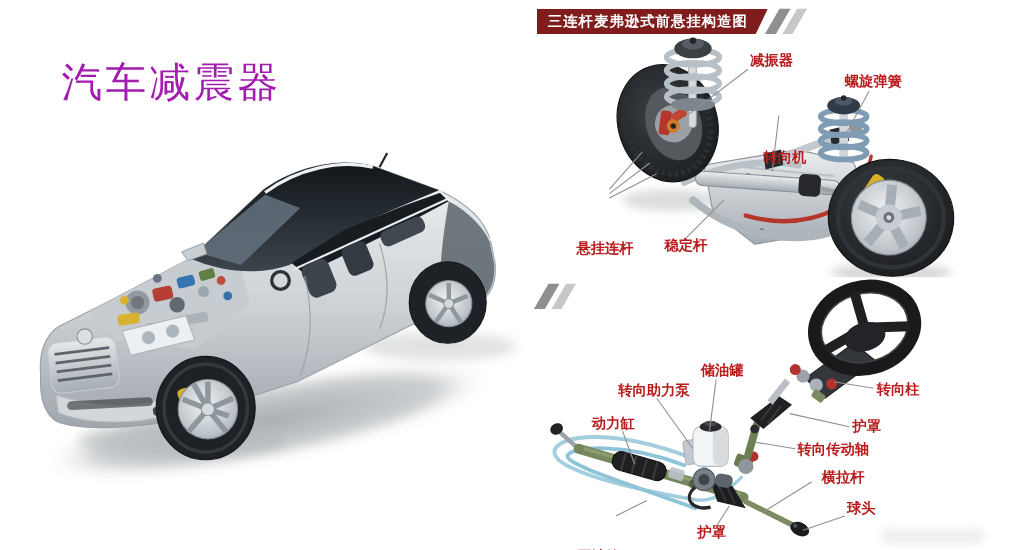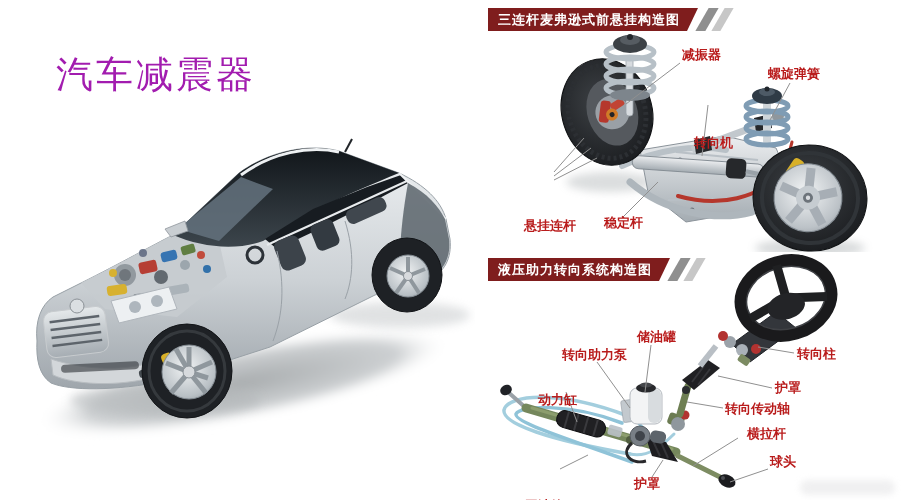--- a/index.html
+++ b/index.html
@@ -407,29 +407,28 @@
         <line x1="292" y1="138" x2="238" y2="126"></line>
         <line x1="243" y1="158" x2="207" y2="152"></line>
         <line x1="258" y1="188" x2="213" y2="216"></line>
         <line x1="80" y1="219" x2="108" y2="205"></line>
         <line x1="172" y1="227" x2="183" y2="210"></line>
         <line x1="288" y1="219" x2="250" y2="232"></line>
       </g>
     </svg>
 
     <div class="hdr">
-      <span class="hdr-bar">液压助力转向系统构造图</span>
       <span class="stripe dark"></span>
       <span class="stripe light"></span>
     </div>
 
     <div class="lbl" style="left:157px;top:79px;">储油罐</div>
     <div class="lbl" style="left:82px;top:97px;">转向助力泵</div>
     <div class="lbl" style="left:317px;top:96px;">转向柱</div>
-    <div class="lbl" style="left:58px;top:142px;">动力缸</div>
+    <div class="lbl" style="left:58px;top:127px;">动力缸</div>
     <div class="lbl" style="left:295px;top:130px;">护罩</div>
     <div class="lbl" style="left:245px;top:151px;">转向传动轴</div>
     <div class="lbl" style="left:267px;top:176px;">横拉杆</div>
     <div class="lbl" style="left:45px;top:212px;margin-top:36px;">回油管</div>
     <div class="lbl" style="left:154px;top:226px;">护罩</div>
     <div class="lbl" style="left:290px;top:204px;">球头</div>
   </div>
 
   <div class="watermark"></div>
 </div>

